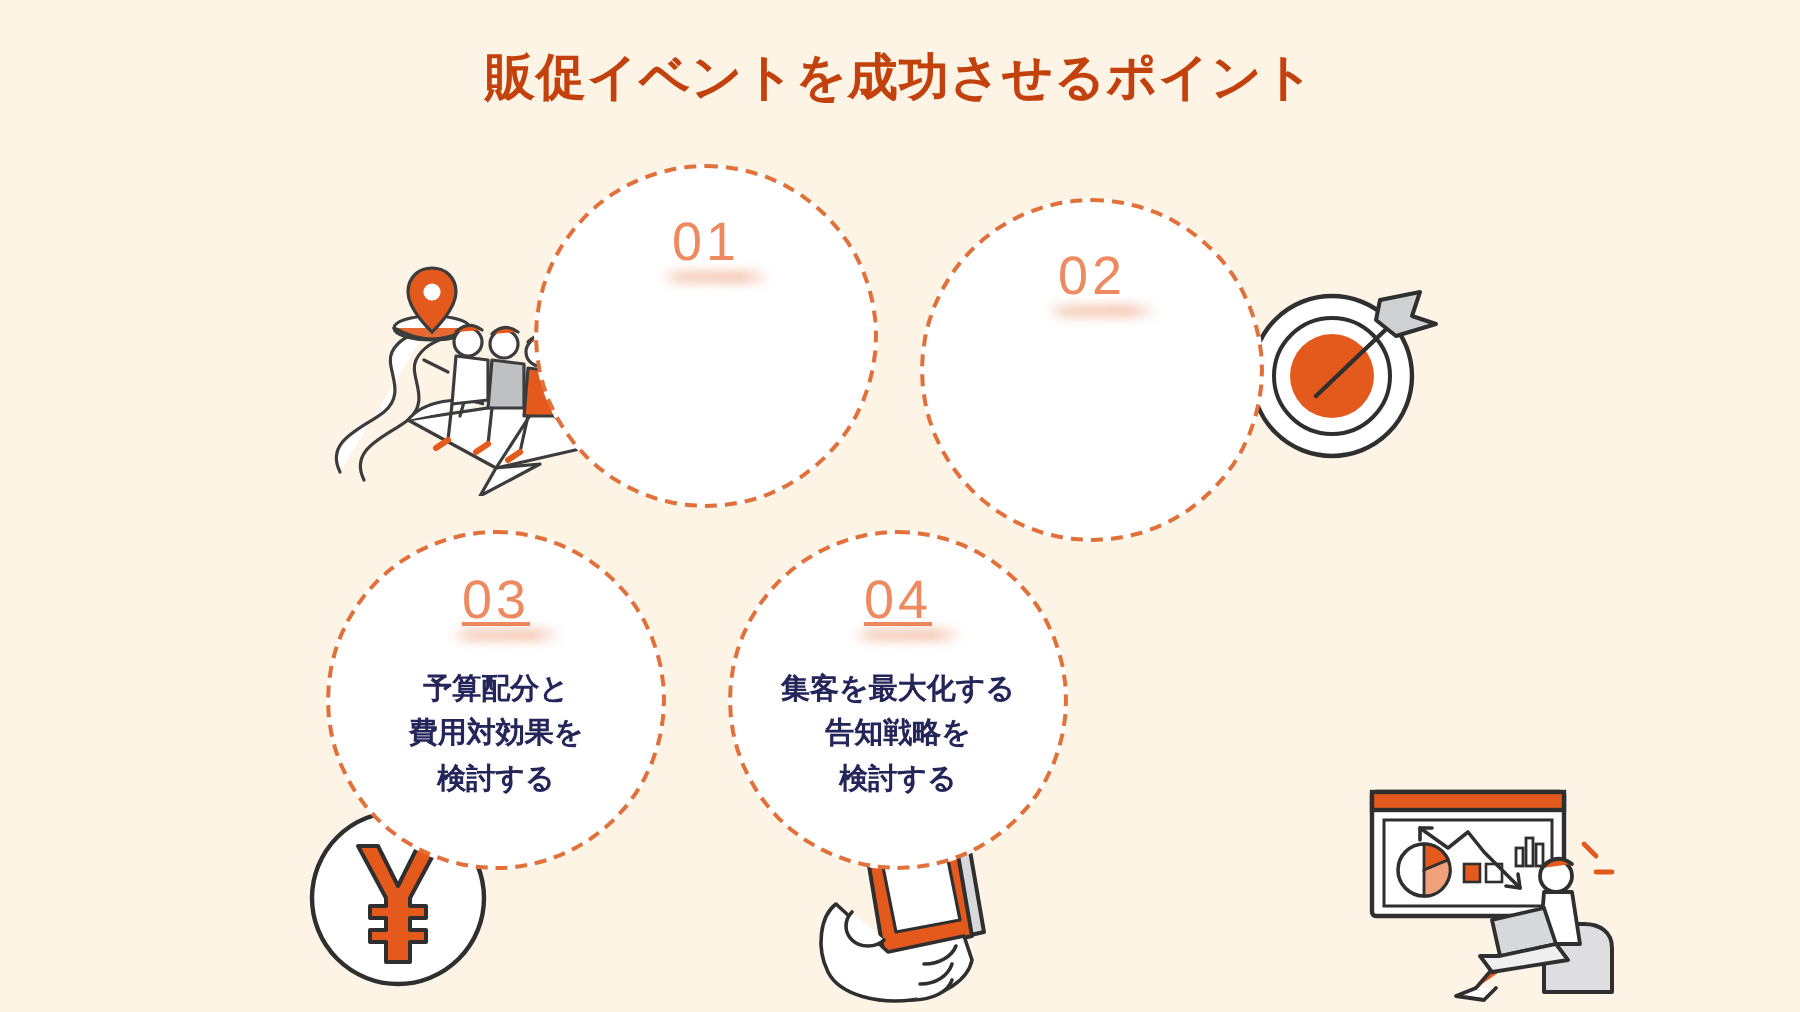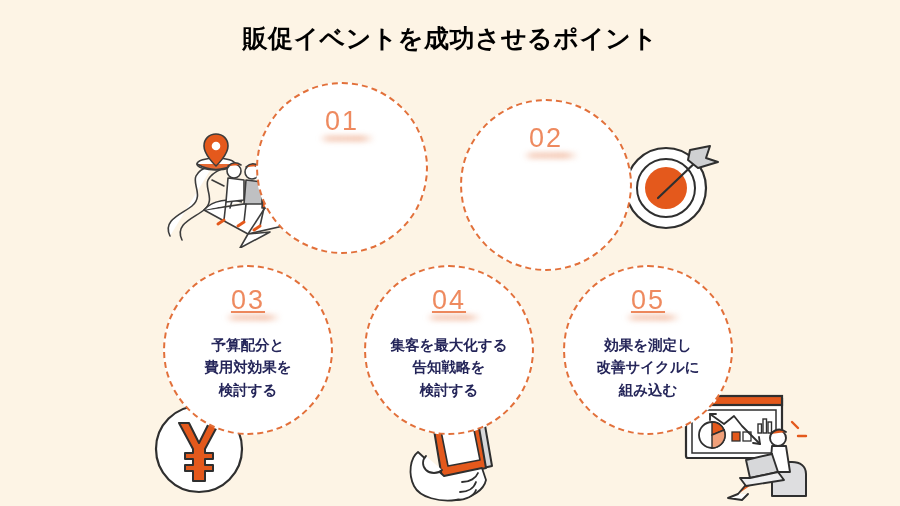--- a/index.html
+++ b/index.html
@@ -17,21 +17,21 @@
   }
 
   
   #page-title{
     position:absolute;
     left:0; top:22px; width:900px;
     text-align:center;
     font-size:25px;
     font-weight:700;
     letter-spacing:.5px;
-    color:#000000;
+    color:#c2410c;
     white-space:nowrap;
   }
 
   
   .node{
     position:absolute;
     border-radius:50%;
     background:#FFFFFF;
     border:2px dashed #E2703A;
     display:flex;
@@ -64,21 +64,21 @@
   .node .caption{
     font-size:14.5px;
     font-weight:700;
     color:#242559;
     line-height:1.55;
     text-align:center;
     white-space:pre-line;
   }
 
   
-  #node-01{ left:256px; top:82px;  width:172px; height:172px; }
+  #node-01{ left:267px; top:82px;  width:172px; height:172px; }
   #node-02{ left:460px; top:99px;  width:172px; height:172px; }
   #node-01 .num, #node-02 .num{ margin-top:24px; }
   #node-01 .caption{ margin-top:26px; }
   #node-02 .caption{ margin-top:17px; }
 
   
   #node-03{ left:163px; top:265px; width:170px; height:170px; }
   #node-04{ left:364px; top:265px; width:170px; height:170px; }
   #node-05{ left:563px; top:265px; width:170px; height:170px; }
   #node-03 .num, #node-04 .num, #node-05 .num{ margin-top:20px;text-decoration:underline; }
@@ -250,20 +250,14 @@
 検討する</div>
   </div>
 
   <div class="node" id="node-04">
     <div class="num">04</div>
     <div class="caption">集客を最大化する
 告知戦略を
 検討する</div>
   </div>
 
-  <div class="node" id="node-05">
-    <div class="num">05</div>
-    <div class="caption">効果を測定し
-改善サイクルに
-組み込む</div>
-  </div>
 
 </div>
 
 </body></html>

